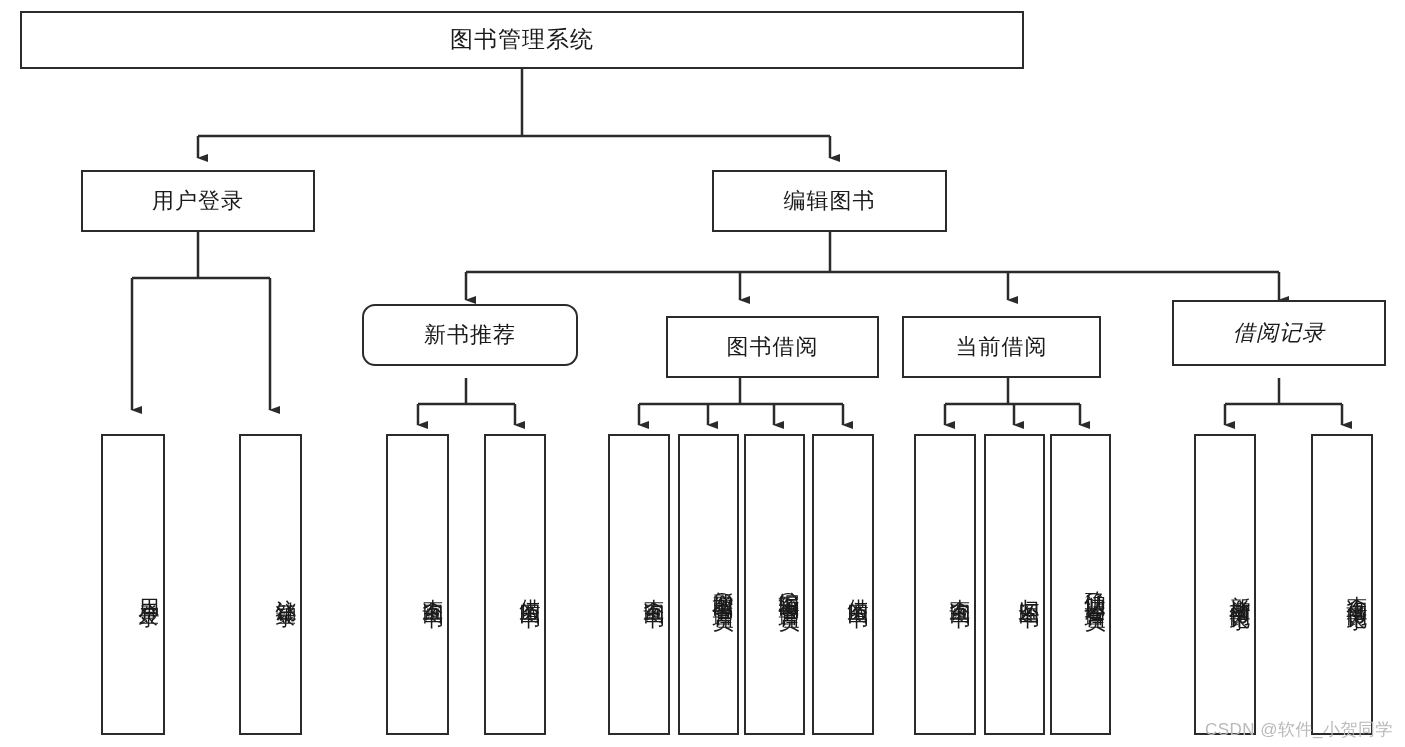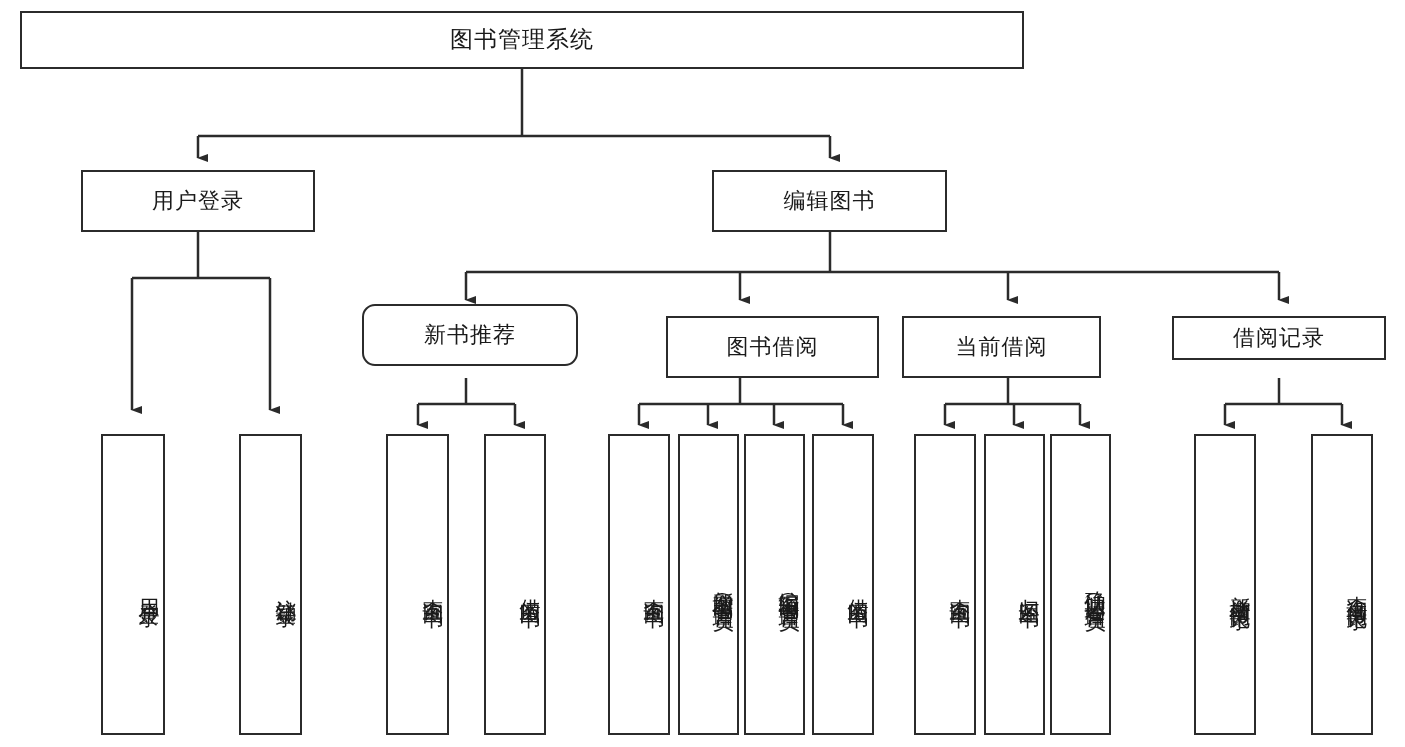--- a/index.html
+++ b/index.html
@@ -135,21 +135,21 @@
 
   <div class="node horizontal" style="left:362px; top:304px; width:216px; height:62px;border-radius:13px;">
     <span class="node-label">新书推荐</span>
   </div>
   <div class="node horizontal" style="left:633px; top:316px; width:213px; height:62px;margin-left:33px;">
     <span class="node-label">图书借阅</span>
   </div>
   <div class="node horizontal" style="left:902px; top:316px; width:199px; height:62px;">
     <span class="node-label">当前借阅</span>
   </div>
-  <div class="node horizontal" style="left:1172px; top:316px; width:214px; height:44px;">
+  <div class="node horizontal" style="left:1172px; top:300px; width:214px; height:66px;font-style:italic;">
     <span class="node-label">借阅记录</span>
   </div>
 
   <div class="node vertical" style="left:101px; top:434px; width:64px; height:301px;">
     <span class="node-label">用户登录</span>
   </div>
   <div class="node vertical" style="left:239px; top:434px; width:63px; height:301px;">
     <span class="node-label">注销登录</span>
   </div>
 
@@ -183,13 +183,14 @@
     <span class="node-label">确认归还（管理员）</span>
   </div>
 
   <div class="node vertical" style="left:1194px; top:434px; width:62px; height:301px;">
     <span class="node-label">新增借阅记录</span>
   </div>
   <div class="node vertical" style="left:1311px; top:434px; width:62px; height:301px;">
     <span class="node-label">查询借阅记录</span>
   </div>
 
+  <div id="watermark">CSDN @软件_小贺同学</div>
 </div>
 
 </body></html>

